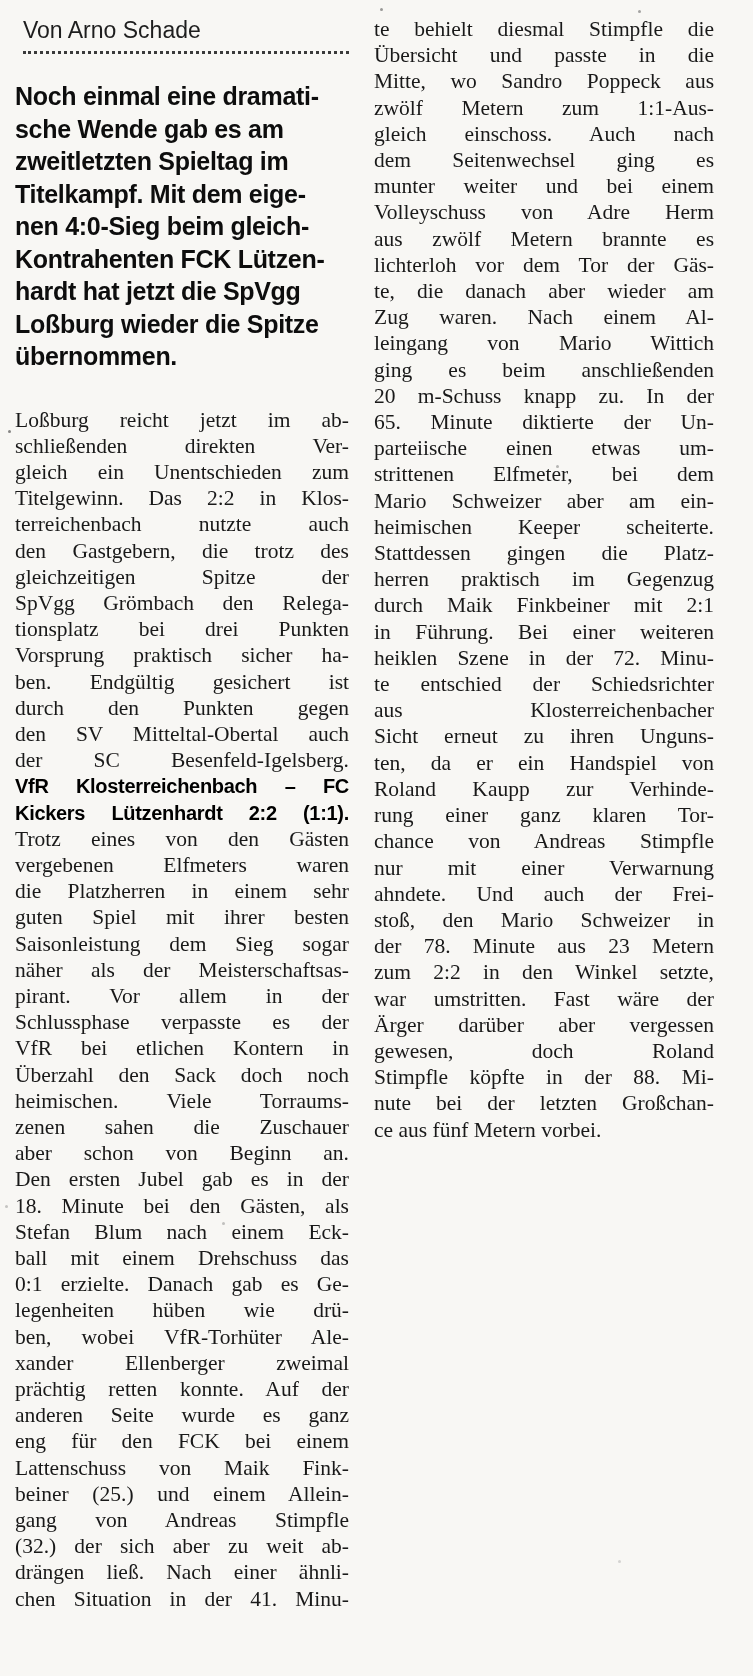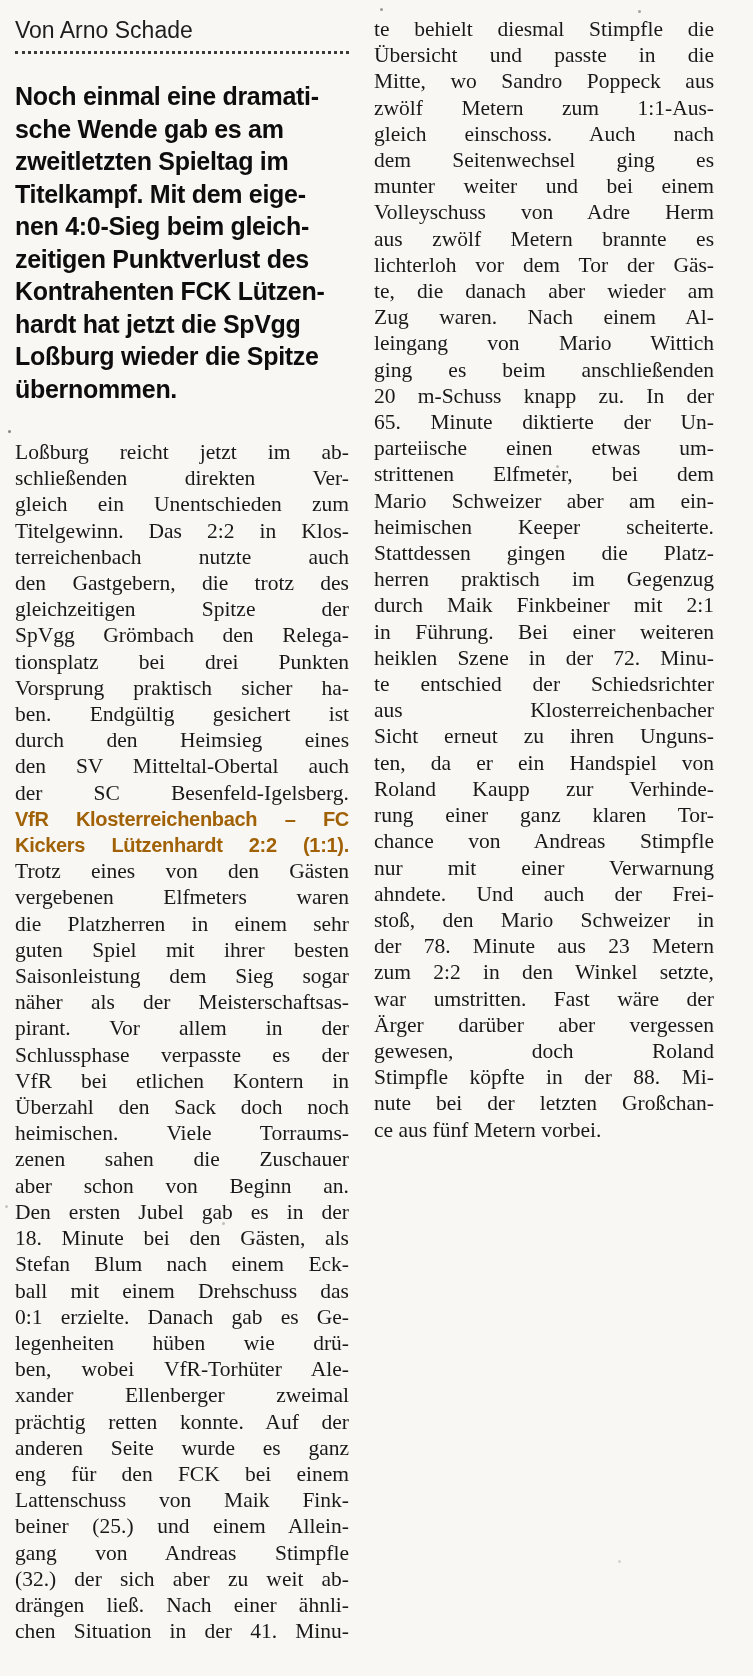--- a/index.html
+++ b/index.html
@@ -16,20 +16,21 @@
   .col { position: absolute; top: 16px; }
   .col-left  { left: 15px;  width: 334px; }
   .col-right { left: 374px; width: 340px; }
 
   .byline {
     font-family: "Liberation Sans", sans-serif;
     font-size: 23px; font-weight: 400; color: #1e1e1e;
     line-height: 28px;
     padding-bottom: 7px;
     border-bottom: 3px dotted #3a3a3a;
+    margin-left: 8px;
   }
 
   .lead {
     margin-top: 26px;
     font-family: "Liberation Sans", sans-serif;
     font-weight: 700;
     font-size: 25px; line-height: 32.5px;
     letter-spacing: -0.3px;
     color: #0d0d0d;
   }
@@ -39,21 +40,21 @@
     font-size: 21.5px; line-height: 26.2px;
     color: #191919;
   }
   .body1 { margin-top: 34px; }
 
   .subhead {
     font-family: "Liberation Sans", sans-serif;
     font-weight: 700;
     font-size: 20px; line-height: 26.2px;
     letter-spacing: -0.3px;
-    color: #a16207;
+    color: #000000;
   }
 
   .tl { text-align: justify; text-align-last: justify; overflow: hidden; }
   .tl.left-last { text-align-last: left; }
 
   
   .noise {
     position: absolute; left: 8px; top: 430px;
     width: 3px; height: 3px; border-radius: 50%;
     background: rgba(40,40,40,.55);
@@ -76,40 +77,39 @@
 
   <div class="col col-left">
     <div class="byline">Von Arno Schade</div>
 
     <div class="lead">
         <div class="tl">Noch einmal eine dramati-</div>
         <div class="tl">sche Wende gab es am</div>
         <div class="tl">zweitletzten Spieltag im</div>
         <div class="tl">Titelkampf. Mit dem eige-</div>
         <div class="tl">nen 4:0-Sieg beim gleich-</div>
-        <div class="tl">zeitigen Punktverlust des</div>
         <div class="tl">Kontrahenten FCK Lützen-</div>
         <div class="tl">hardt hat jetzt die SpVgg</div>
         <div class="tl">Loßburg wieder die Spitze</div>
         <div class="tl left-last">übernommen.</div>
       </div>
 
     <div class="serifbody body1">
         <div class="tl">Loßburg reicht jetzt im ab-</div>
         <div class="tl">schließenden direkten Ver-</div>
         <div class="tl">gleich ein Unentschieden zum</div>
         <div class="tl">Titelgewinn. Das 2:2 in Klos-</div>
         <div class="tl">terreichenbach nutzte auch</div>
         <div class="tl">den Gastgebern, die trotz des</div>
         <div class="tl">gleichzeitigen Spitze der</div>
         <div class="tl">SpVgg Grömbach den Relega-</div>
         <div class="tl">tionsplatz bei drei Punkten</div>
         <div class="tl">Vorsprung praktisch sicher ha-</div>
         <div class="tl">ben. Endgültig gesichert ist</div>
-        <div class="tl">durch den Heimsieg eines</div>
+        <div class="tl">durch den Punkten gegen</div>
         <div class="tl">den SV Mitteltal-Obertal auch</div>
         <div class="tl">der SC Besenfeld-Igelsberg.</div>
       </div>
 
     <div class="subhead">
         <div class="tl">VfR Klosterreichenbach – FC</div>
         <div class="tl">Kickers Lützenhardt 2:2 (1:1).</div>
       </div>
 
     <div class="serifbody">

